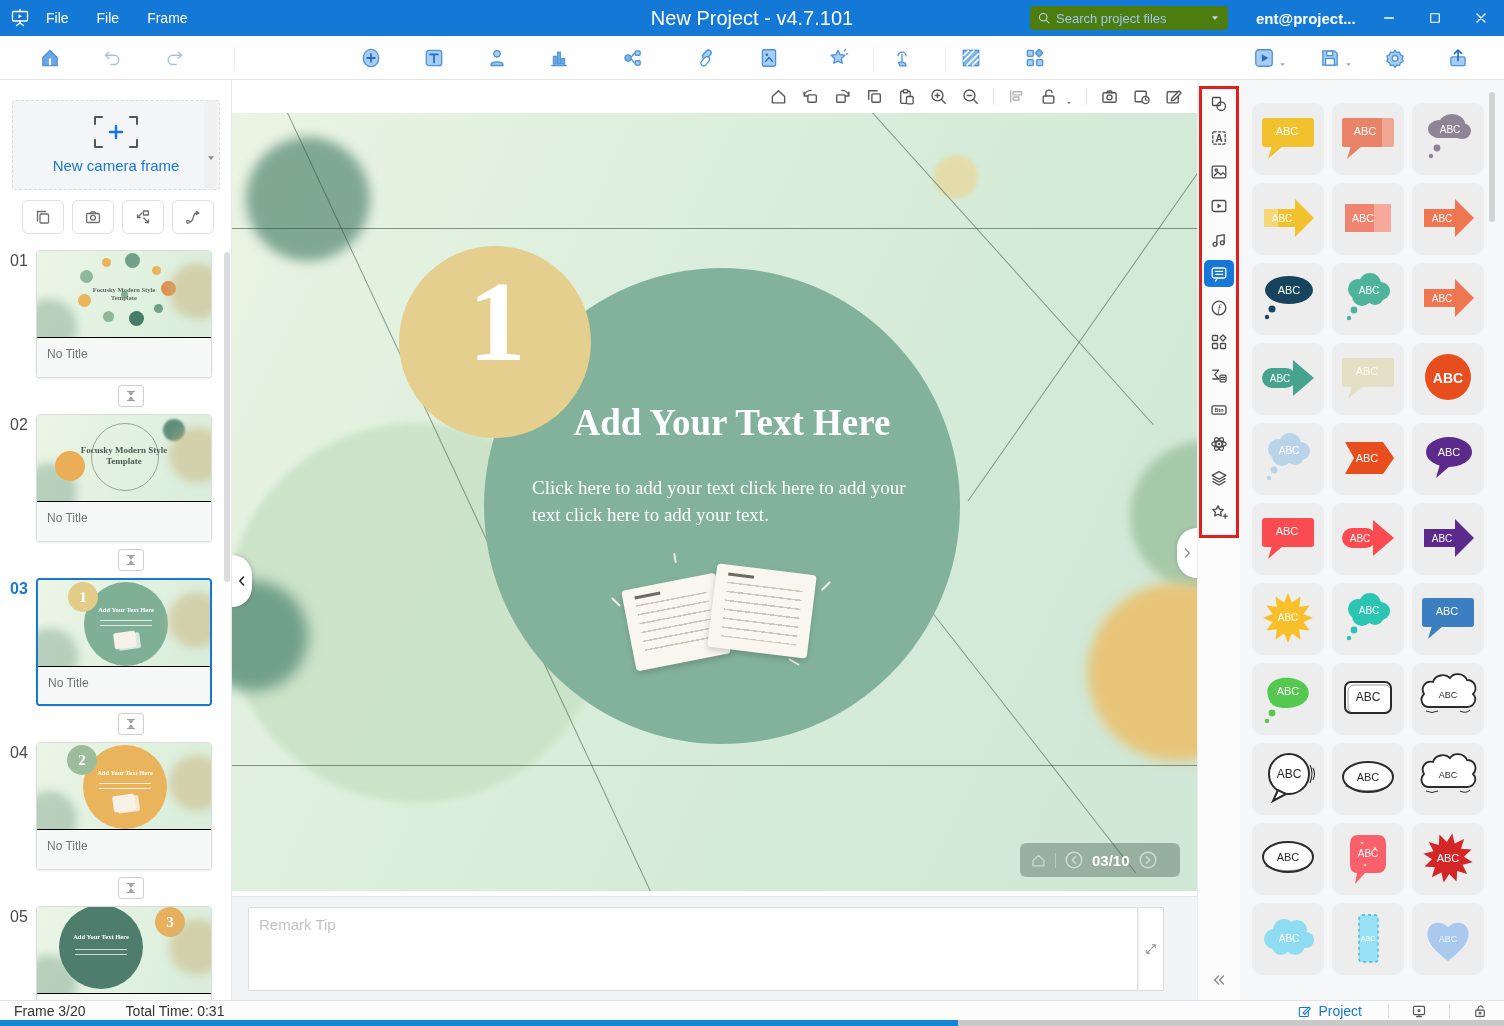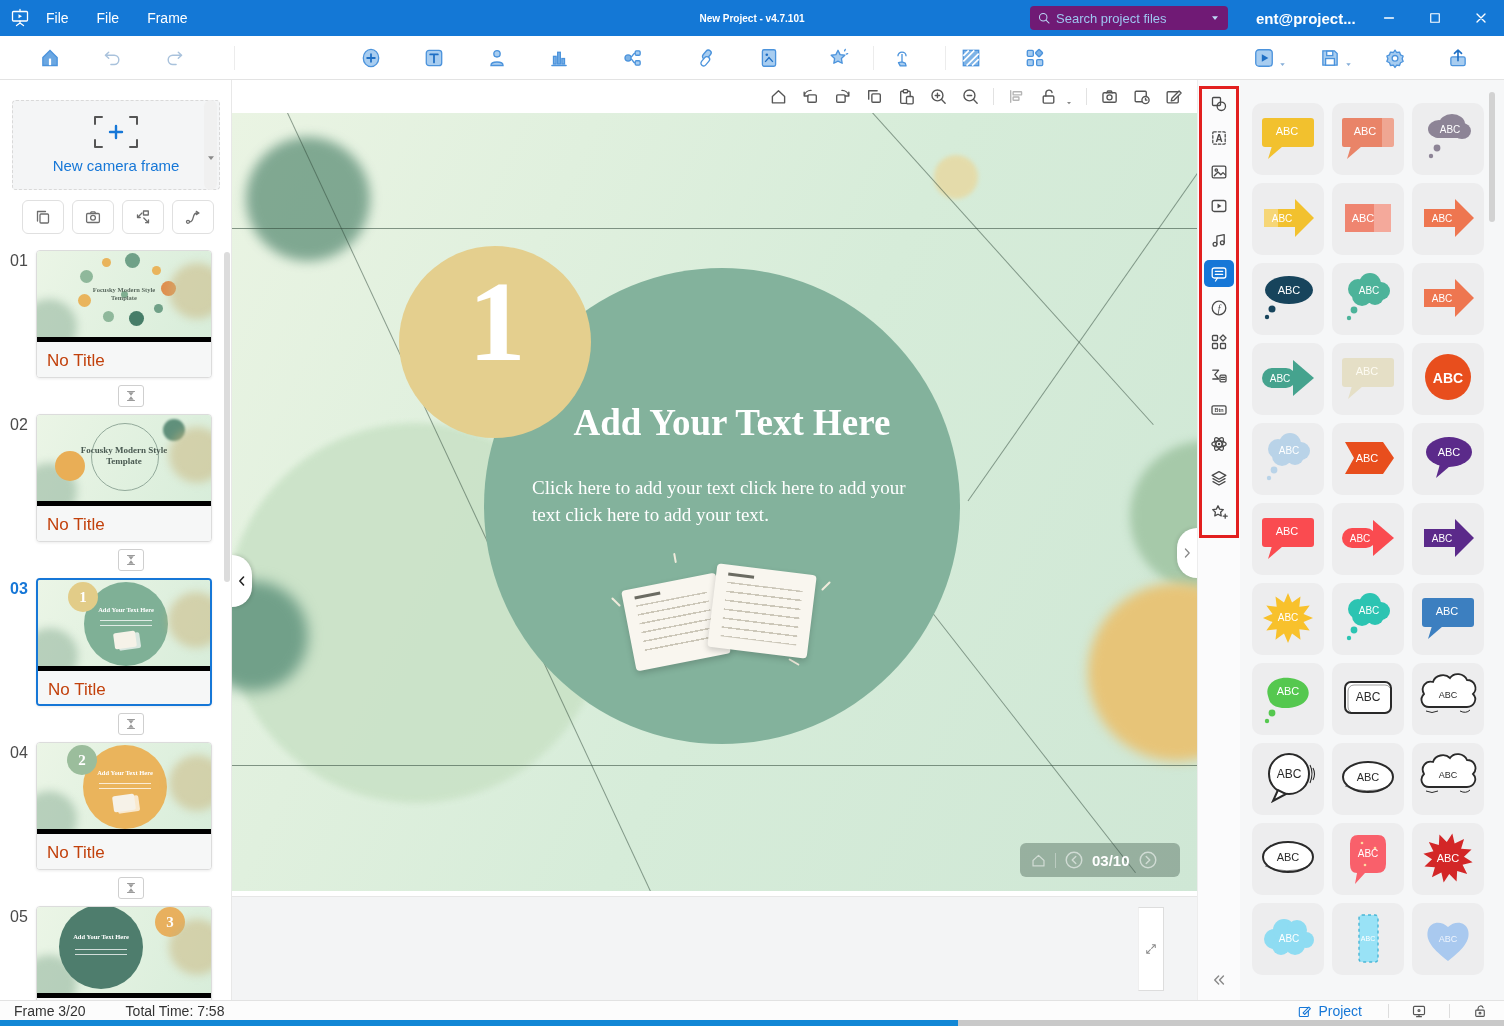--- a/index.html
+++ b/index.html
@@ -6,22 +6,22 @@
 html,body{width:1504px;height:1026px;overflow:hidden;background:#fff;font-family:"Liberation Sans",sans-serif}
 .app{position:relative;width:1504px;height:1026px}
 .icon{display:inline-block}
 .icon svg{width:100%;height:100%;display:block}
 .s12{width:12px;height:12px}.s14{width:14px;height:14px}.s15{width:15px;height:15px}.s16{width:16px;height:16px}
 
 
 .titlebar{position:absolute;left:0;top:0;width:100%;height:36px;background:#1478d6;color:#fff;display:flex;align-items:center;z-index:40}
 .tb-logo{width:20px;height:20px;margin:0 16px 0 10px;color:#fff}
 .menu{font-size:14px;margin-right:28px;cursor:pointer}
-.tb-title{position:absolute;left:50%;transform:translateX(-50%);font-size:10px;font-weight:bold;white-space:nowrap}
-.tb-search{position:absolute;left:1030px;top:6px;width:198px;height:24px;background:#701a75;border-radius:4px;display:flex;align-items:center;padding:0 7px;gap:5px}
+.tb-title{position:absolute;left:50%;transform:translateX(-50%);font-size:20px;font-weight:normal;white-space:nowrap}
+.tb-search{position:absolute;left:1030px;top:6px;width:198px;height:24px;background:#4d7c0f;border-radius:4px;display:flex;align-items:center;padding:0 7px;gap:5px}
 .tb-search .icon{color:#bcd9f6}
 .tb-search input{flex:1;background:transparent;border:none;outline:none;color:#eaf4fe;font-size:13px;font-family:"Liberation Sans",sans-serif;min-width:0}
 .tb-search input::placeholder{color:#9ec6f0}
 .tb-account{position:absolute;left:1256px;font-size:15px;font-weight:bold;cursor:pointer;white-space:nowrap}
 .win-btns{position:absolute;right:0;top:0;height:36px;display:flex}
 .win-btn{width:46px;height:36px;display:flex;align-items:center;justify-content:center;color:#fff;cursor:pointer}
 
 
 .toolbar{position:absolute;left:0;top:36px;width:100%;height:44px;background:#fff;border-bottom:1px solid #e3e3e3;z-index:30}
 .ti{position:absolute;top:11px;width:22px;height:22px;color:#4b93dc;cursor:pointer}
@@ -36,21 +36,21 @@
 .cam-label{color:#1677d7;font-size:15px}
 .cam-scroll{position:absolute;left:204px;top:20px;width:13px;height:90px;background:#f0f0f0;border-radius:7px;display:flex;align-items:flex-end;justify-content:center;padding-bottom:26px;color:#8a8a8a;cursor:pointer}
 .side-actions{position:absolute;left:0;top:120px;width:232px;height:40px}
 .sa-btn{position:absolute;top:0;width:42px;height:34px;background:#fff;border:1px solid #e0e0e0;border-radius:6px;display:flex;align-items:center;justify-content:center;color:#6d6d6d;cursor:pointer}
 .slides{position:absolute;left:0;top:170px;width:226px;height:750px;overflow:hidden}
 .slide-row{display:flex;margin-bottom:0}
 .slide-num{width:36px;padding-left:10px;padding-top:2px;font-size:16px;color:#4a4a4a}
 .slide-num.sel{color:#1677d7;font-weight:bold}
 .slide-card{width:176px;height:128px;background:#fff;border:1px solid #dcdcdc;border-radius:4px;overflow:hidden;box-shadow:0 1px 3px rgba(0,0,0,.08);cursor:pointer}
 .slide-card.sel{border:2px solid #1677d7}
-.slide-caption{height:40px;background:#f6f7f7;border-top:5px solid #000000;font-size:17px;color:#c2410c;padding:9px 10px}
+.slide-caption{height:40px;background:#f6f7f7;border-top:1px solid #000000;font-size:12px;color:#737373;padding:9px 10px}
 .hour-row{height:36px;display:flex;align-items:center;justify-content:center;padding-left:36px}
 .hour-btn{width:26px;height:22px;background:#fff;border:1px solid #cfcfcf;border-radius:3px;display:flex;align-items:center;justify-content:center;color:#9a9a9a;cursor:pointer}
 .side-scroll{position:absolute;right:1px;top:172px;width:6px;height:330px;background:#dcdcdc;border-radius:3px;cursor:pointer}
 
 
 .pv{position:relative;height:86px;background:linear-gradient(115deg,#ebf5e6,#d8edda);overflow:hidden;font-family:"Liberation Serif",serif}
 .pv::before{content:"";position:absolute;left:-16px;bottom:-18px;width:56px;height:56px;border-radius:50%;background:rgba(125,165,138,.45);filter:blur(4px)}
 .pv::after{content:"";position:absolute;right:-14px;top:12px;width:56px;height:56px;border-radius:50%;background:rgba(201,180,122,.5);filter:blur(4px)}
 .pvt{position:absolute;text-align:center;font-weight:bold;line-height:1.25}
 .ring-t{left:25%;width:50%;top:35px;font-size:6.5px;color:#5a6a5f}
@@ -570,20 +570,21 @@
       </div>
     <div class="tab-r">
         <span class="icon s14">
           <svg viewBox="0 0 18 18" fill="none" stroke="currentColor" stroke-width="1.3" stroke-linecap="round" stroke-linejoin="round">
             <path d="M7 3.8 L11.8 9 l-4.8 5.2" stroke-width="1.6"></path>
           </svg>
         </span>
       </div>
 
     <div class="remark">
+      <textarea placeholder="Remark Tip" style=""></textarea>
       <div class="remark-expand">
           <span class="icon s14">
             <svg viewBox="0 0 18 18" fill="none" stroke="currentColor" stroke-width="1.3" stroke-linecap="round" stroke-linejoin="round">
               <path d="M10.8 3.5 h3.7 V7.2 M14.2 3.8 L9.8 8.2 M7.2 14.5 H3.5 V10.8 M3.8 14.2 L8.2 9.8"></path>
             </svg>
           </span>
         </div>
     </div>
   </main>
 
@@ -905,21 +906,21 @@
         <div class="shape-card"><svg viewBox="0 0 72 72">
             <path d="M36 58 C22 47 13 38 16 27 c2-8 13-10 20-3 c7-7 18-5 20 3 c3 11-6 20-20 31z" fill="#a9c9ef"></path>
             <text x="36" y="39" font-size="9" fill="#eef4fd" text-anchor="middle" font-family="Liberation Sans,sans-serif">ABC</text>
           </svg></div>
       </div>
     <div class="sp-scroll"></div>
   </div>
 
   <footer class="statusbar">
     <span class="sb-frame">Frame 3/20</span>
-    <span class="sb-time">Total Time: 7:58</span>
+    <span class="sb-time">Total Time: 0:31</span>
     <div class="sb-right">
       <span class="sb-remark">
         <span class="icon s15">
             <svg viewBox="0 0 18 18" fill="none" stroke="currentColor" stroke-width="1.3" stroke-linecap="round" stroke-linejoin="round">
               <rect x="2.8" y="4.2" width="10.8" height="10.8" rx="1"></rect>
               <path d="M7.3 10.7 L14.2 3.7 l1.9 1.9 -7 7z" fill="#fff"></path>
             </svg>
           </span>
         <span>Project</span>
       </span>

